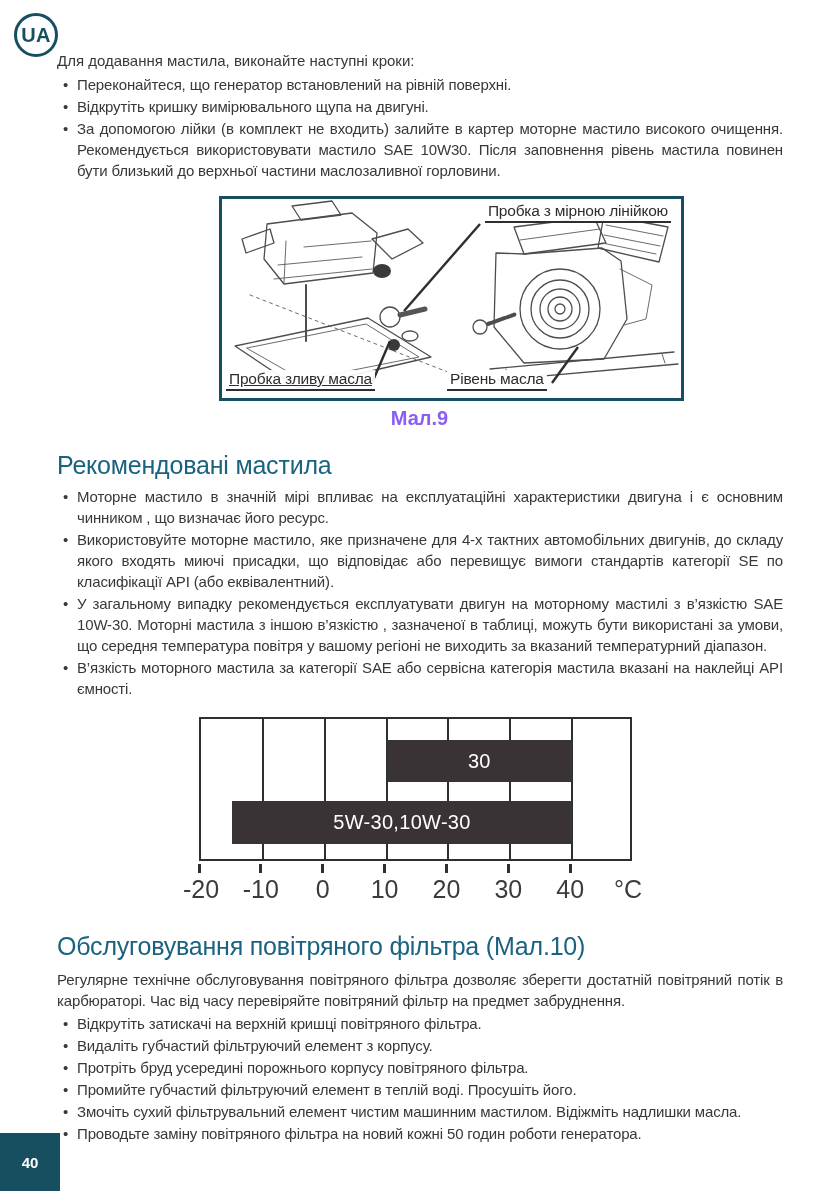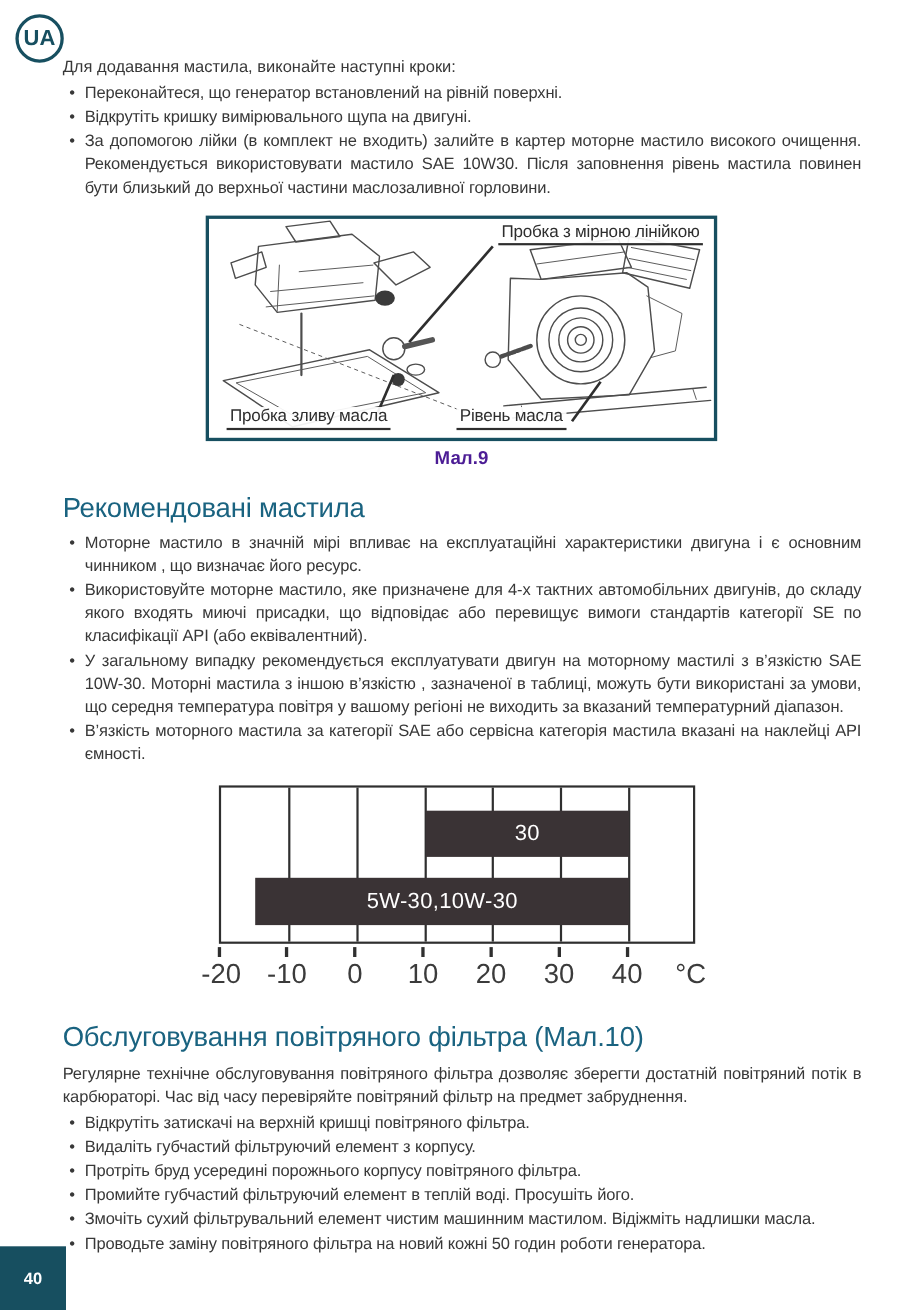--- a/index.html
+++ b/index.html
@@ -26,31 +26,31 @@
   }
   ul.bullets li::before{
     content:"\2022";position:absolute;left:-14px;top:0;color:#383838;font-size:15px;
   }
   h2.section{
     margin:0;font-weight:500;font-size:25px;line-height:30px;color:#1a6380;letter-spacing:-0.2px;
   }
   
   .figure-wrap{margin:15px 0 0 130px;width:465px;}
   .figure-box{
-    position:relative;width:465px;height:205px;border:3px solid #174f60;box-sizing:border-box;background:#fff;
+    position:relative;width:465px;height:205px;border:3px solid #174f60;box-sizing:border-box;background:#fff;margin-left:32px;
   }
   .fig-label{
     position:absolute;font-size:15.5px;color:#2e2e2e;background:rgba(255,255,255,.92);
     border-bottom:2.5px solid #2e2e2e;padding:0 3px 1px 3px;white-space:nowrap;letter-spacing:-0.2px;
   }
   .fig-label.top-right{top:3px;right:10px;}
-  .fig-label.bottom-left{bottom:7px;left:16px;}
+  .fig-label.bottom-left{bottom:7px;left:4px;text-decoration:underline;}
   .fig-label.bottom-mid{bottom:7px;left:225px;}
   .fig-caption{
-    margin-top:6px;text-align:center;font-size:17px;font-weight:700;color:#4c1d95;width:465px;
+    margin-top:6px;text-align:center;font-size:20px;font-weight:700;color:#8b5cf6;width:465px;
   }
   
   .chart-wrap{position:relative;margin:18px 0 0 142px;width:365px;height:196px;text-align:right;}
   .chart-box{
     position:absolute;left:0;top:0;width:433px;height:144px;border:2px solid #2f2f2f;box-sizing:border-box;background:#fff;
   }
   .gridline{position:absolute;top:0;bottom:0;width:2px;background:#2f2f2f;}
   .chart-bar{
     position:absolute;display:flex;align-items:center;justify-content:center;
     color:#fff;font-size:20px;letter-spacing:.3px;

